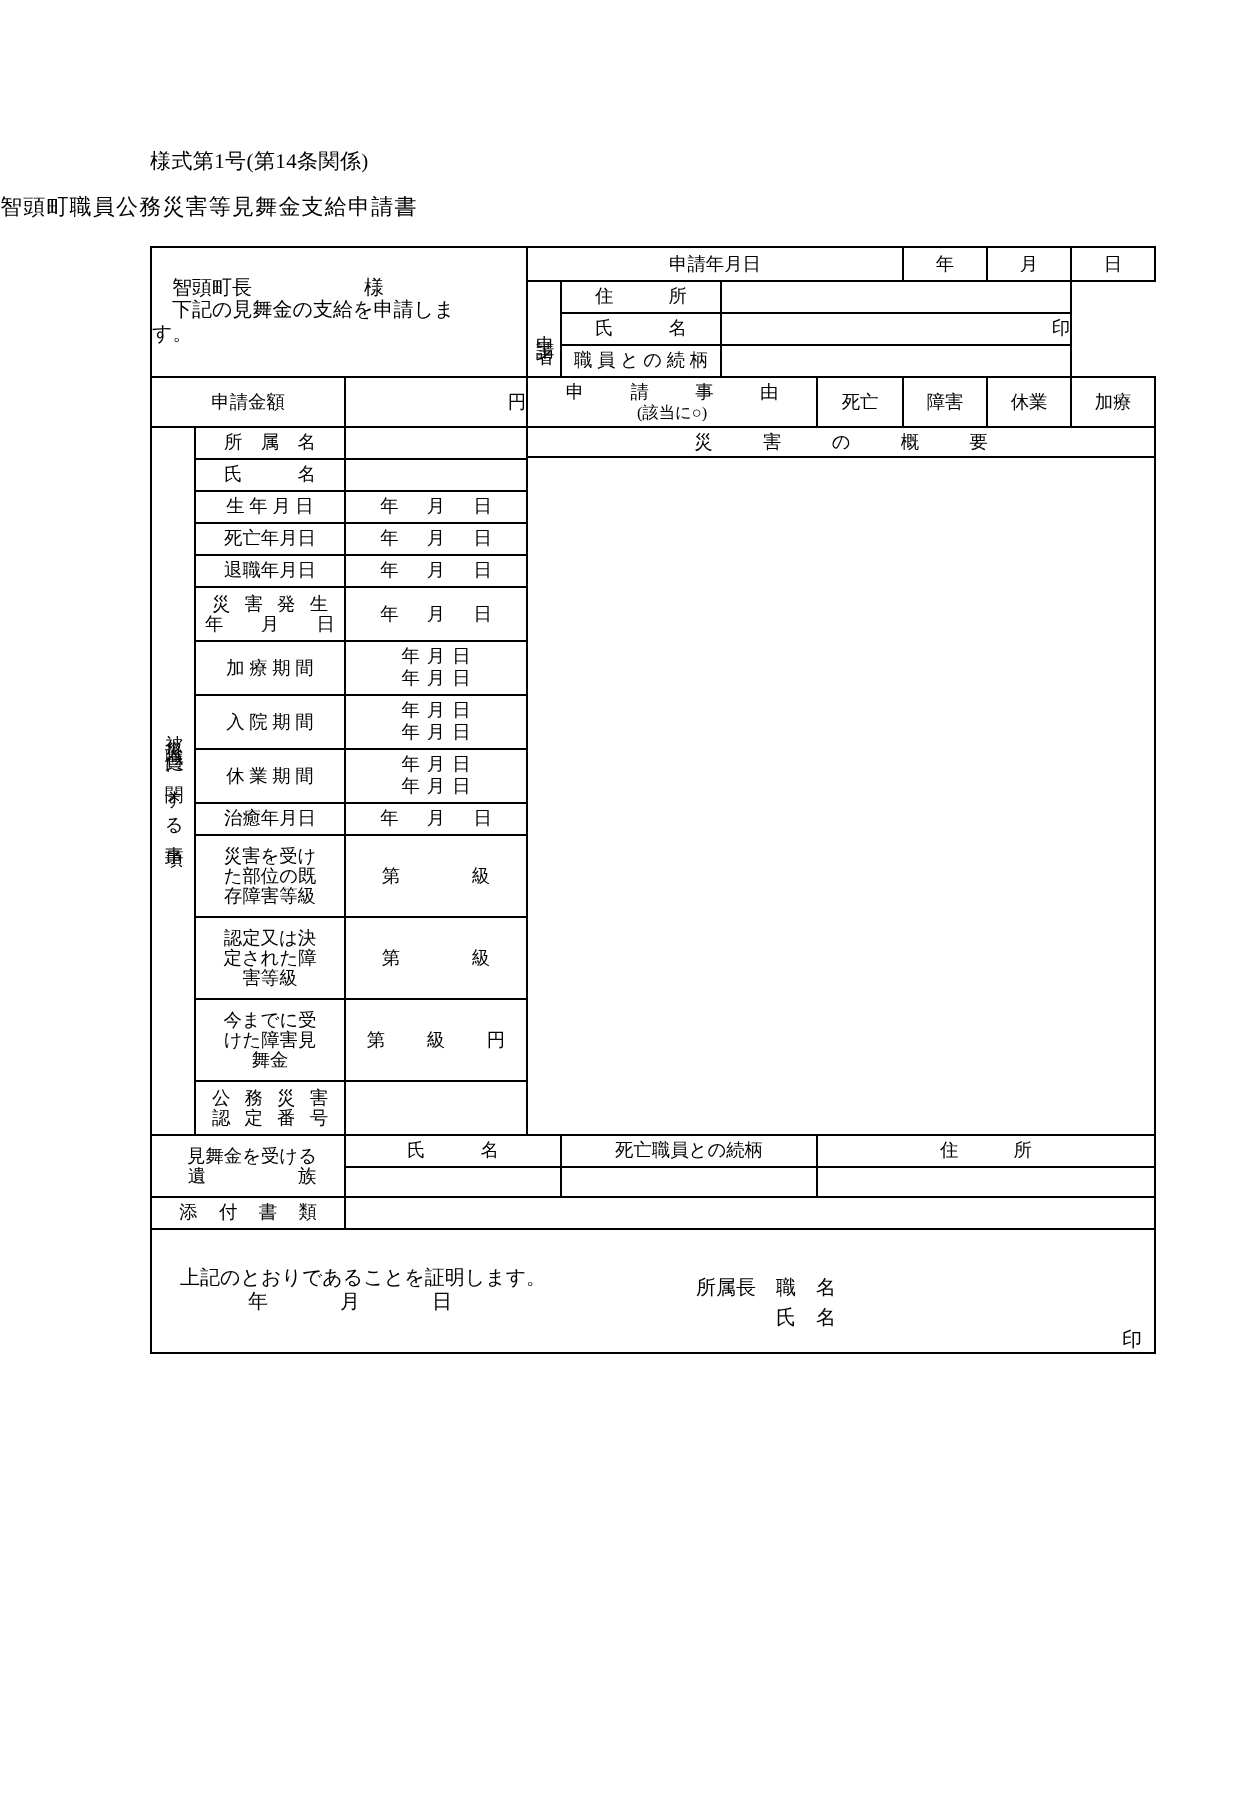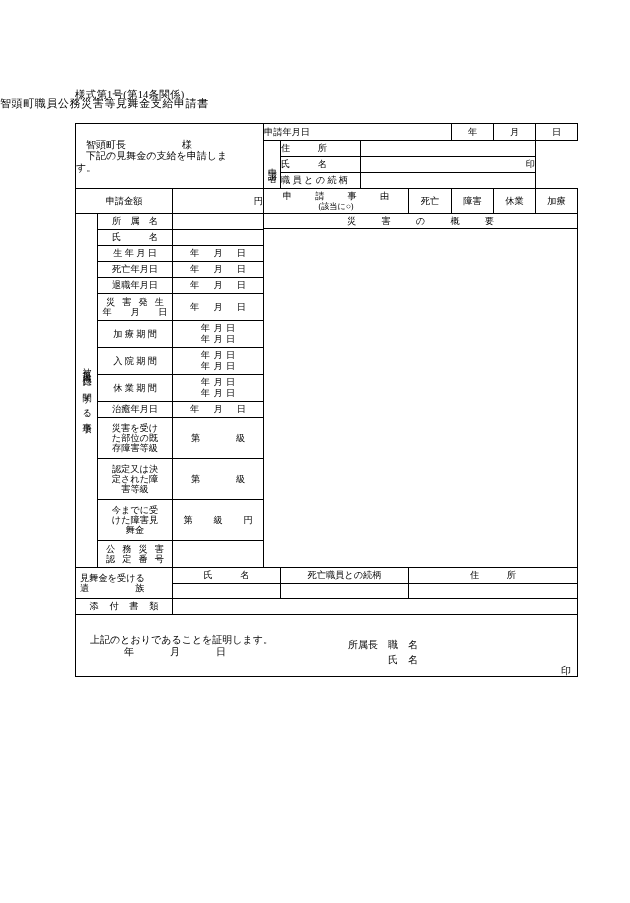--- a/index.html
+++ b/index.html
@@ -20,21 +20,21 @@
     left: 0; top: 0;
     width: 630px;
     height: 903px;
     overflow: hidden;
   }
 
   
   .form-number {
     position: absolute;
     left: 75px;
-    top: 88px;
+    top: 74px;
     font-size: 10.5px;
     letter-spacing: 0.2px;
     white-space: nowrap;
   }
   .doc-title {
     position: absolute;
     left: 0;
     top: 96px;
     width: 504px;
     text-align: left;
@@ -52,21 +52,21 @@
     table-layout: fixed;
     font-size: 9.2px;
   }
   .tbl td {
     border: 1px solid #000;
     padding: 0;
     vertical-align: middle;
     line-height: 1.12;
   }
   .c { text-align: center; }
-  .l { text-align: left; font-family: Liberation Serif, serif; }
+  .l { text-align: center; font-family: Liberation Serif, serif; }
   .r { text-align: right; }
 
   .pad-l { padding-left: 4px; }
   .pad-r { padding-right: 4px; }
 
   
   .sp1 { letter-spacing: 4.2px; text-indent: 4.2px; }
   .sp2 { letter-spacing: 2.4px; text-indent: 2.4px; }
 
   

